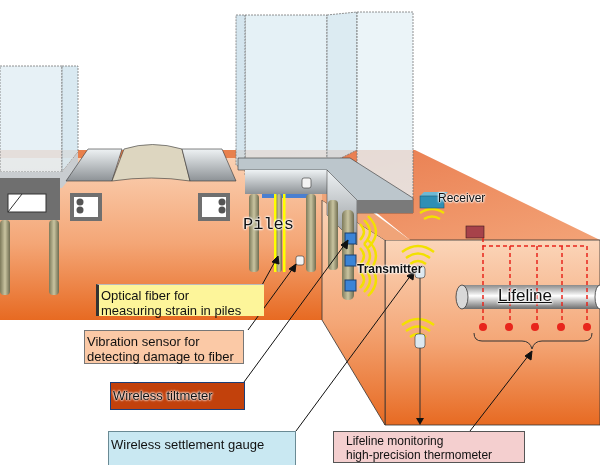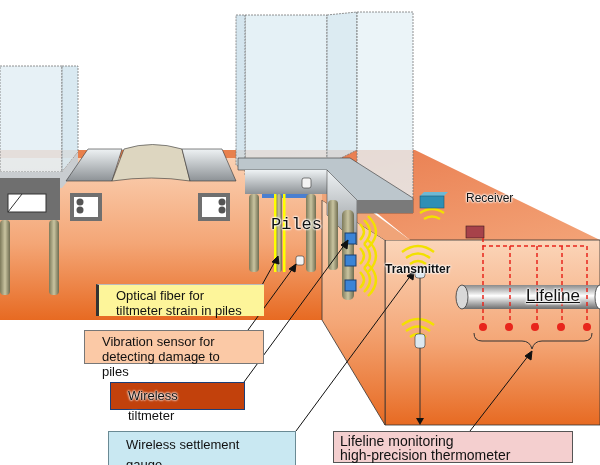--- a/index.html
+++ b/index.html
@@ -1,25 +1,25 @@
 <!DOCTYPE html>
 <html><head>
 <meta charset="utf-8">
 <style>
   html,body{margin:0;padding:0;background:#ffffff;}
   body{width:600px;height:465px;position:relative;overflow:hidden;font-family:"Liberation Sans",sans-serif;}
   #scene{position:absolute;left:0;top:0;width:600px;height:465px;}
   .lbl{position:absolute;font-family:"Liberation Sans",sans-serif;color:#111;}
-  .callout{position:absolute;font-size:13px;line-height:15px;padding:3px 17px;box-sizing:border-box;color:#111;}
+  .callout{position:absolute;font-size:13px;line-height:15px;padding:3px 2px;box-sizing:border-box;color:#111;}
   .c-fiber{left:96px;top:284px;width:168px;height:32px;background:#fdf59a;border-left:3px solid #333;border-top:1px solid #bbb;}
-  .c-vib{left:84px;top:330px;width:180px;height:34px;background:#fbc9a6;border:1px solid #777;}
+  .c-vib{left:84px;top:330px;width:160px;height:34px;background:#fbc9a6;border:1px solid #777;}
   .c-tilt{left:110px;top:382px;width:135px;height:28px;background:#c2410c;border:1px solid #1b3e78;color:#111;font-size:13px;line-height:20px;text-shadow:0 0 2px #fff,0 0 2px #fff,0 0 3px #fff;}
   .c-settle{left:108px;top:431px;width:188px;height:40px;background:#c9e8f2;border:1px solid #6a8a94;font-size:13px;line-height:20px;}
-  .c-life{left:333px;top:431px;width:240px;height:32px;background:#f4cfcf;border:1px solid #555;line-height:14px;font-size:14px;padding:2px 6px;}
-  .tag{position:absolute;font-size:12px;color:#111;text-shadow:0 0 2px #fff,0 0 2px #fff,0 0 2px #fff,0 0 3px #fff;margin-left:28px;}
+  .c-life{left:333px;top:431px;width:192px;height:32px;background:#f4cfcf;border:1px solid #555;line-height:14px;font-size:12px;padding:2px 12px;}
+  .tag{position:absolute;font-size:12px;color:#111;text-shadow:0 0 2px #fff,0 0 2px #fff,0 0 2px #fff,0 0 3px #fff;}
   .piles{left:243px;top:215px;font-size:17px;font-family:Liberation Mono, monospace;}
   .receiver{left:438px;top:191px;font-size:12px;}
   .transmitter{left:357px;top:262px;font-size:12px;font-weight:bold;}
   .lifeline{left:498px;top:286px;font-size:17px;text-decoration:underline;}
 </style>
 </head>
 <body>
 
 <svg id="scene" viewBox="0 0 600 465" xmlns="http://www.w3.org/2000/svg">
   <defs>
@@ -190,24 +190,24 @@
   </g>
 </svg>
 
 <div class="lbl tag piles">Piles</div>
 <div class="lbl tag receiver">Receiver</div>
 <div class="lbl tag transmitter">Transmitter</div>
 <div class="lbl tag lifeline">Lifeline</div>
 
 <div class="callout c-fiber">
   <div>Optical fiber for</div>
-  <div>tiltmeter strain in piles</div>
+  <div>measuring strain in piles</div>
 </div>
 <div class="callout c-vib">
   <div>Vibration sensor for</div>
-  <div>detecting damage to piles</div>
+  <div>detecting damage to fiber</div>
 </div>
 <div class="callout c-tilt">Wireless tiltmeter</div>
 <div class="callout c-settle">Wireless settlement gauge</div>
 <div class="callout c-life">
   <div>Lifeline monitoring</div>
   <div>high-precision thermometer</div>
 </div>
 
 </body></html>

